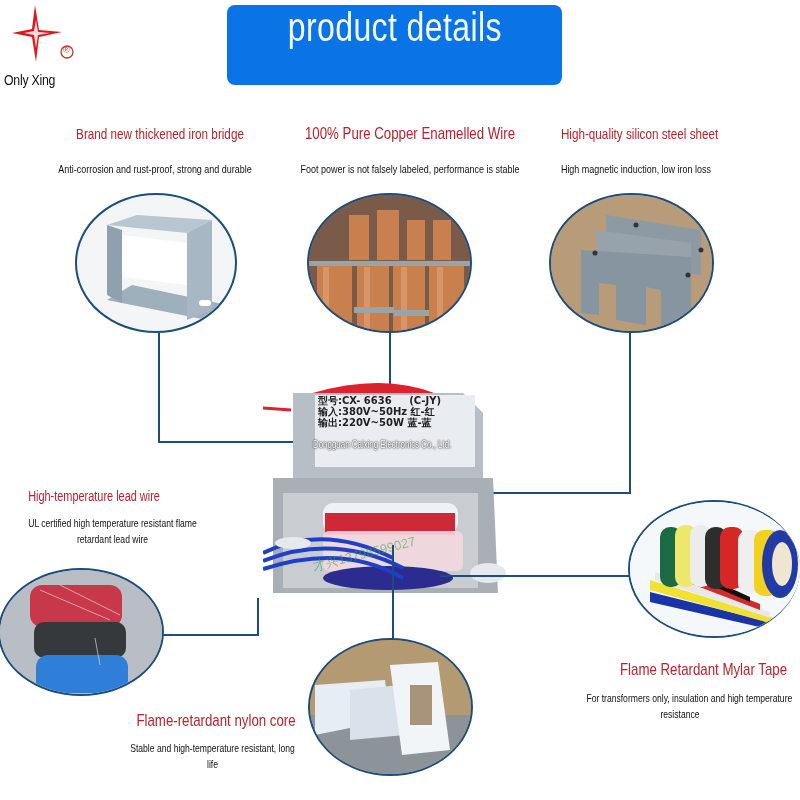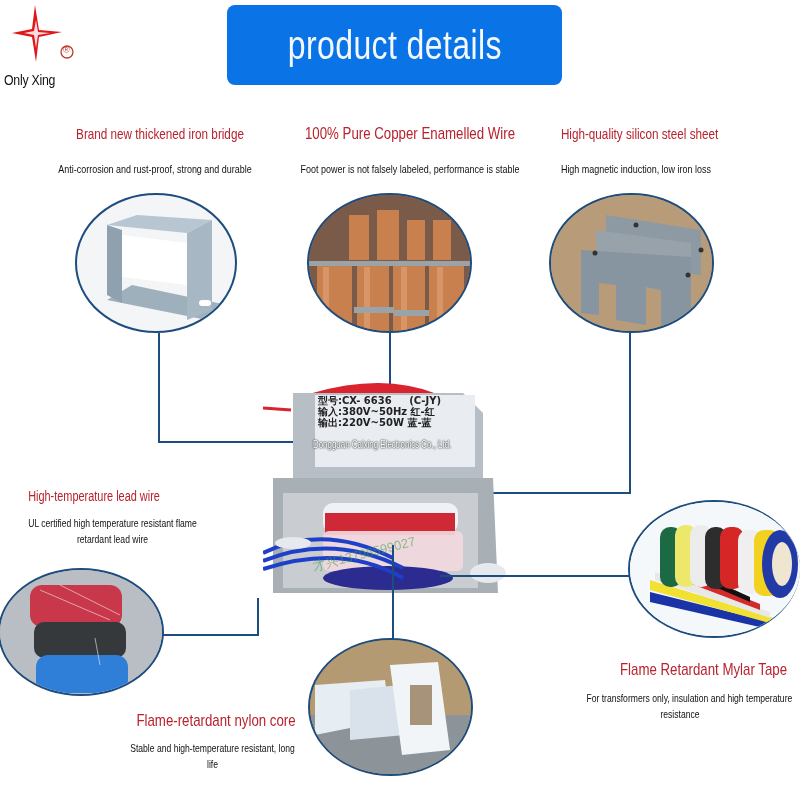--- a/index.html
+++ b/index.html
@@ -5,21 +5,21 @@
   * { margin:0; padding:0; box-sizing:border-box; }
   html, body { width:800px; height:800px; background:#ffffff; overflow:hidden; }
   body { position:relative; font-family:"Liberation Sans", sans-serif; }
   .abs { position:absolute; }
 
   
   .logo { left:0; top:0; width:100px; height:95px; }
   .logo-text { left:4px; top:71px; font-size:15px; color:#111; font-family:"Liberation Sans", sans-serif; letter-spacing:-0.3px; transform:scaleX(0.82); transform-origin:left; }
 
   
-  .banner { left:227px; top:5px; width:335px; height:80px; background:#0a73e6; border-radius:8px; display:flex; align-items:center; justify-content:center; }
+  .banner { left:227px; top:5px; width:335px; height:80px; background:#0a73e6; border-radius:8px; display:flex; justify-content:center; }
   .banner span { color:#f4f8ff; font-size:40px; font-family:"Liberation Sans", sans-serif; transform:scaleX(0.8); display:inline-block; letter-spacing:0.5px; }
 
   .title { color:#b8222d; font-size:15px; white-space:nowrap; transform:scaleX(0.78); transform-origin:center; text-align:center; }
   .desc { color:#111; font-size:11.5px; white-space:nowrap; transform:scaleX(0.78); transform-origin:center; text-align:center; line-height:16px; }
   .title.big { font-size:18px; }
 
   .circle { border:2px solid #1d4d7e; border-radius:50%; overflow:hidden; background:#e8eef3; }
   .line { background:#1d4d7e; }
 </style>
 </head>

